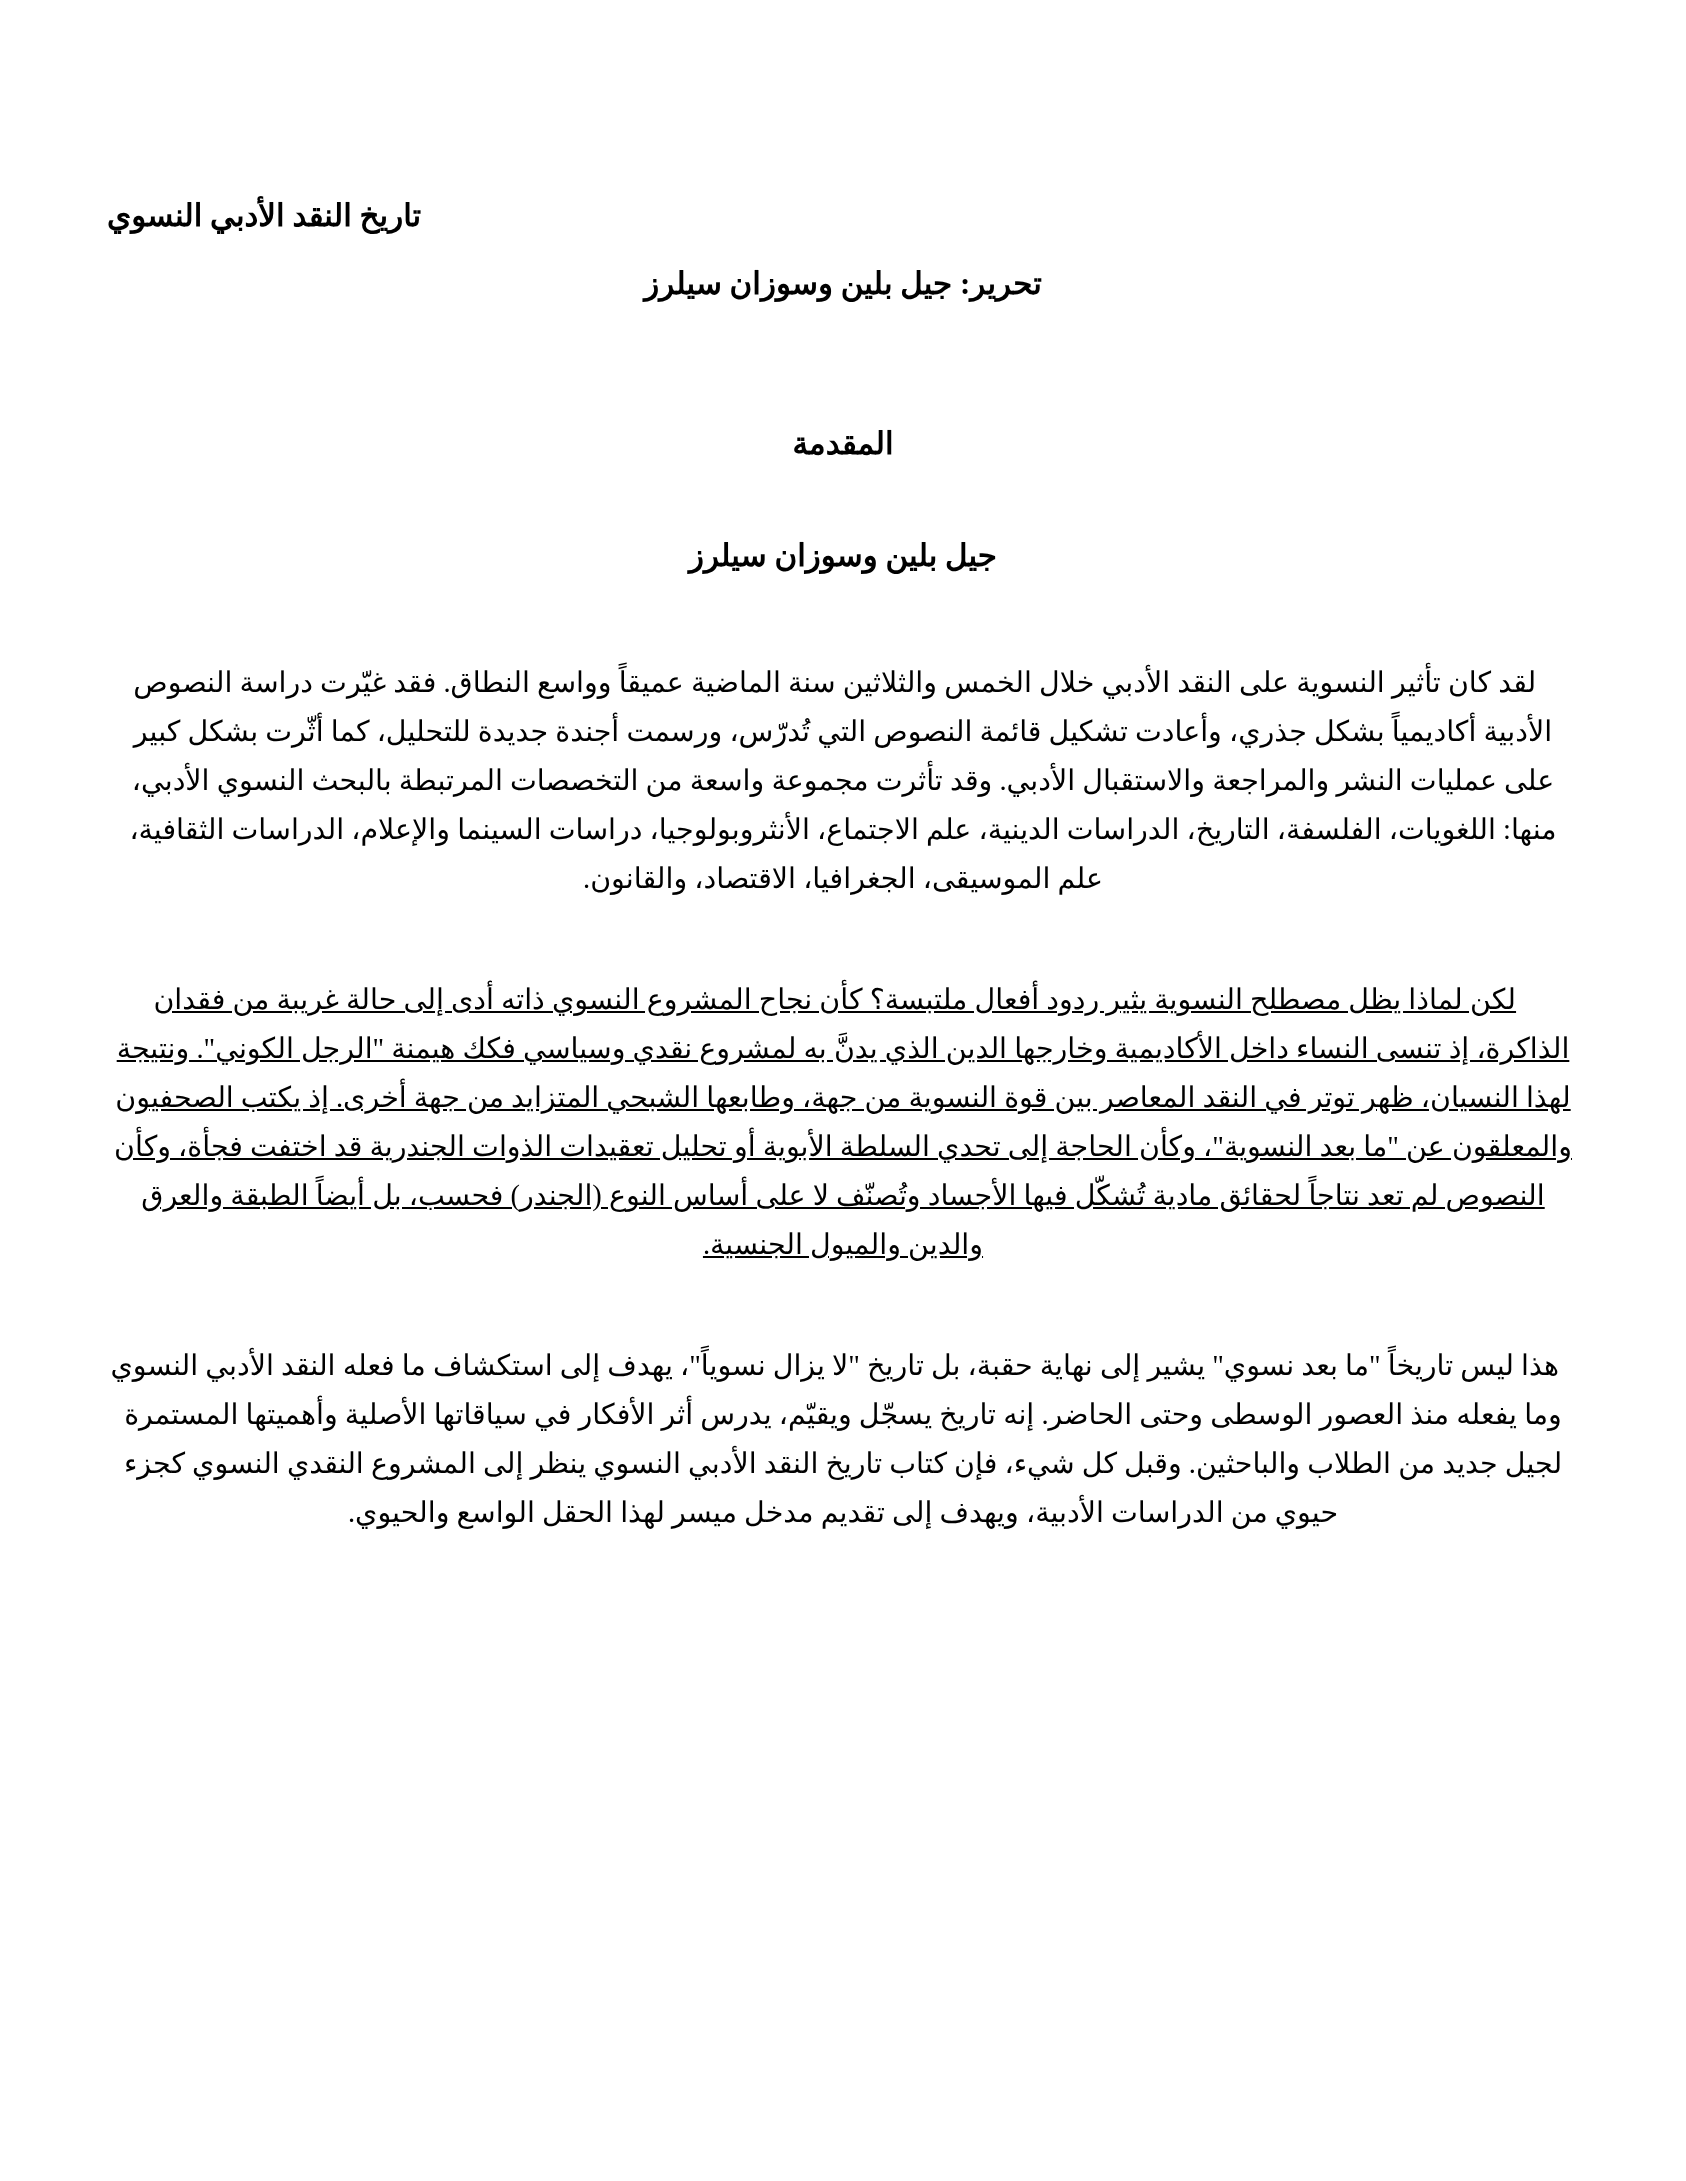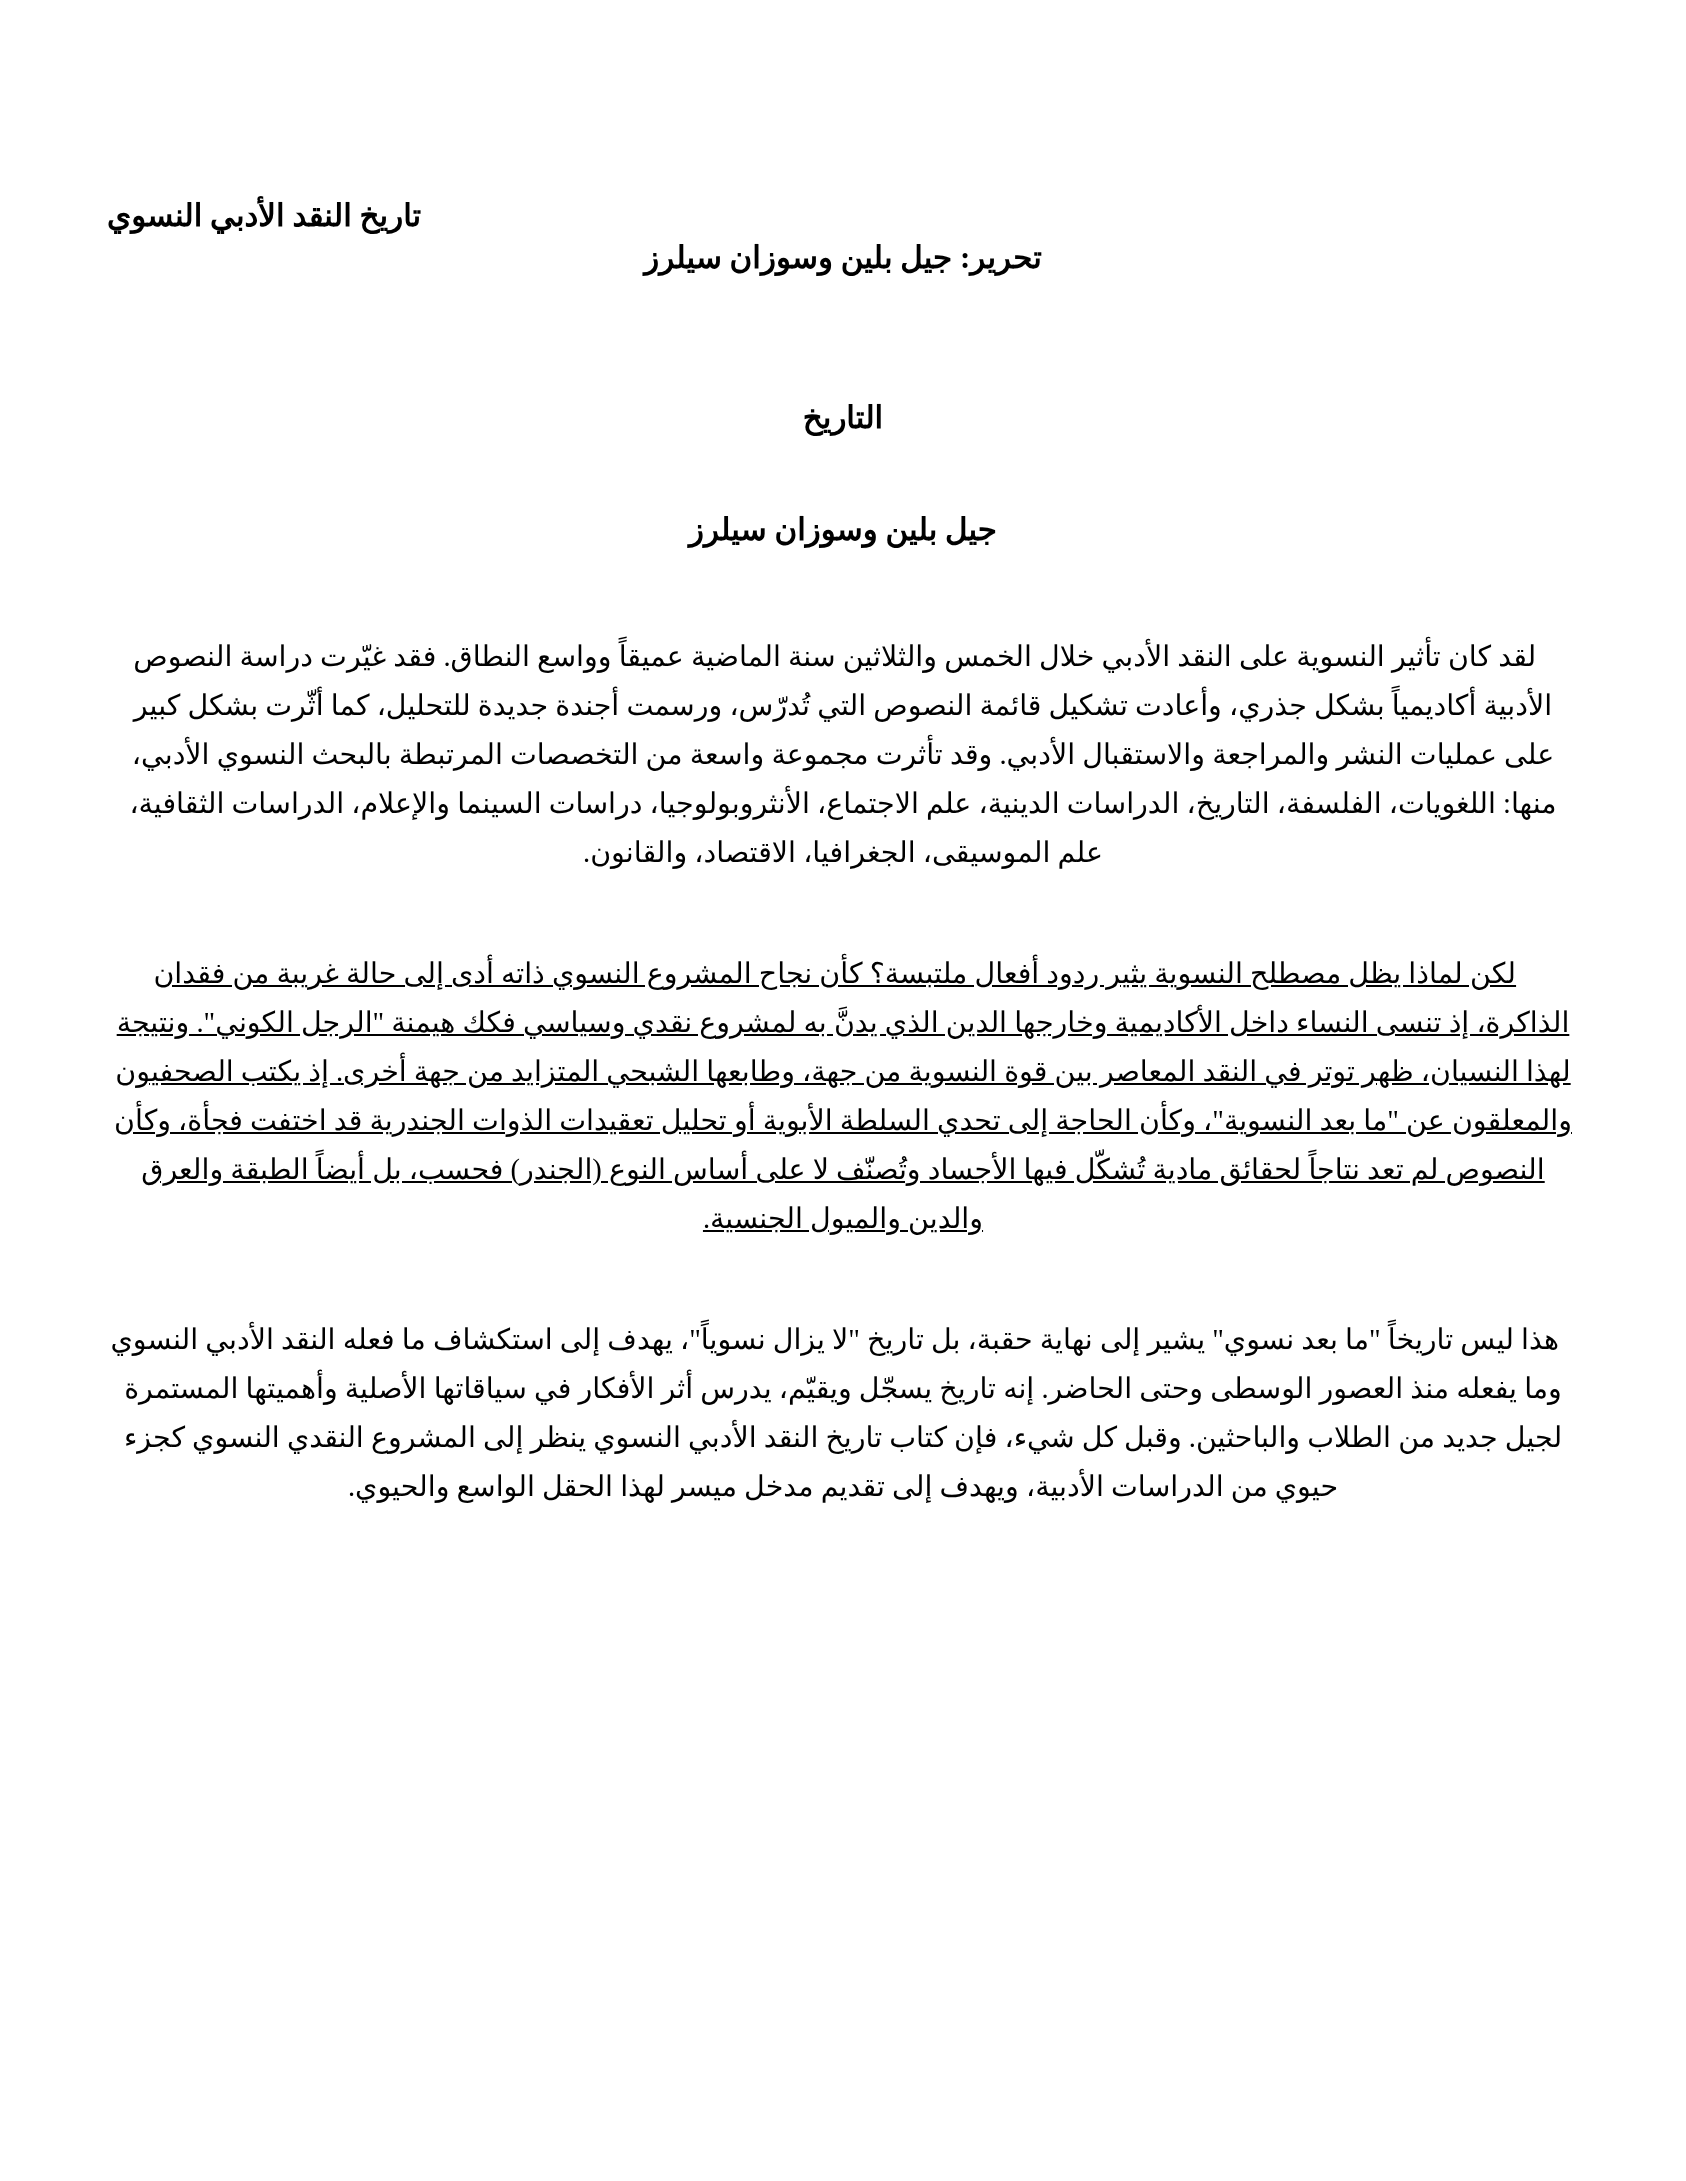--- a/index.html
+++ b/index.html
@@ -22,20 +22,21 @@
     padding: 0 107px;
   }
   .doc-title {
     margin-top: 195px;
     text-align: left;
     font-size: 31px;
     line-height: 42px;
     font-weight: bold;
   }
   .editor-line {
+    margin-top: 26px;
     text-align: center;
     font-size: 31px;
     line-height: 42px;
     font-weight: bold;
   }
   .section-heading {
     margin-top: 118px;
     text-align: center;
     font-size: 31px;
     line-height: 42px;
@@ -63,21 +64,21 @@
 </head>
 <body>
 
 <div class="page">
   <div class="content">
 
     <h1 class="doc-title">تاريخ النقد الأدبي النسوي</h1>
 
     <h2 class="editor-line">تحرير: جيل بلين وسوزان سيلرز</h2>
 
-    <h2 class="section-heading">التاريخ</h2>
+    <h2 class="section-heading">المقدمة</h2>
 
     <h3 class="byline">جيل بلين وسوزان سيلرز</h3>
 
     <p class="body-paragraph p1">لقد كان تأثير النسوية على النقد الأدبي خلال الخمس والثلاثين سنة الماضية عميقاً وواسع النطاق. فقد غيّرت دراسة النصوص الأدبية أكاديمياً بشكل جذري، وأعادت تشكيل قائمة النصوص التي تُدرّس، ورسمت أجندة جديدة للتحليل، كما أثّرت بشكل كبير على عمليات النشر والمراجعة والاستقبال الأدبي. وقد تأثرت مجموعة واسعة من التخصصات المرتبطة بالبحث النسوي الأدبي، منها: اللغويات، الفلسفة، التاريخ، الدراسات الدينية، علم الاجتماع، الأنثروبولوجيا، دراسات السينما والإعلام، الدراسات الثقافية، علم الموسيقى، الجغرافيا، الاقتصاد، والقانون.</p>
 
     <p class="body-paragraph p2">لكن لماذا يظل مصطلح النسوية يثير ردود أفعال ملتبسة؟ كأن نجاح المشروع النسوي ذاته أدى إلى حالة غريبة من فقدان الذاكرة، إذ تنسى النساء داخل الأكاديمية وخارجها الدين الذي يدنَّ به لمشروع نقدي وسياسي فكك هيمنة "الرجل الكوني". ونتيجة لهذا النسيان، ظهر توتر في النقد المعاصر بين قوة النسوية من جهة، وطابعها الشبحي المتزايد من جهة أخرى. إذ يكتب الصحفيون والمعلقون عن "ما بعد النسوية"، وكأن الحاجة إلى تحدي السلطة الأبوية أو تحليل تعقيدات الذوات الجندرية قد اختفت فجأة، وكأن النصوص لم تعد نتاجاً لحقائق مادية تُشكّل فيها الأجساد وتُصنّف لا على أساس النوع (الجندر) فحسب، بل أيضاً الطبقة والعرق والدين والميول الجنسية.</p>
 
     <p class="body-paragraph p3">هذا ليس تاريخاً "ما بعد نسوي" يشير إلى نهاية حقبة، بل تاريخ "لا يزال نسوياً"، يهدف إلى استكشاف ما فعله النقد الأدبي النسوي وما يفعله منذ العصور الوسطى وحتى الحاضر. إنه تاريخ يسجّل ويقيّم، يدرس أثر الأفكار في سياقاتها الأصلية وأهميتها المستمرة لجيل جديد من الطلاب والباحثين. وقبل كل شيء، فإن كتاب تاريخ النقد الأدبي النسوي ينظر إلى المشروع النقدي النسوي كجزء حيوي من الدراسات الأدبية، ويهدف إلى تقديم مدخل ميسر لهذا الحقل الواسع والحيوي.</p>
   </div>
 

